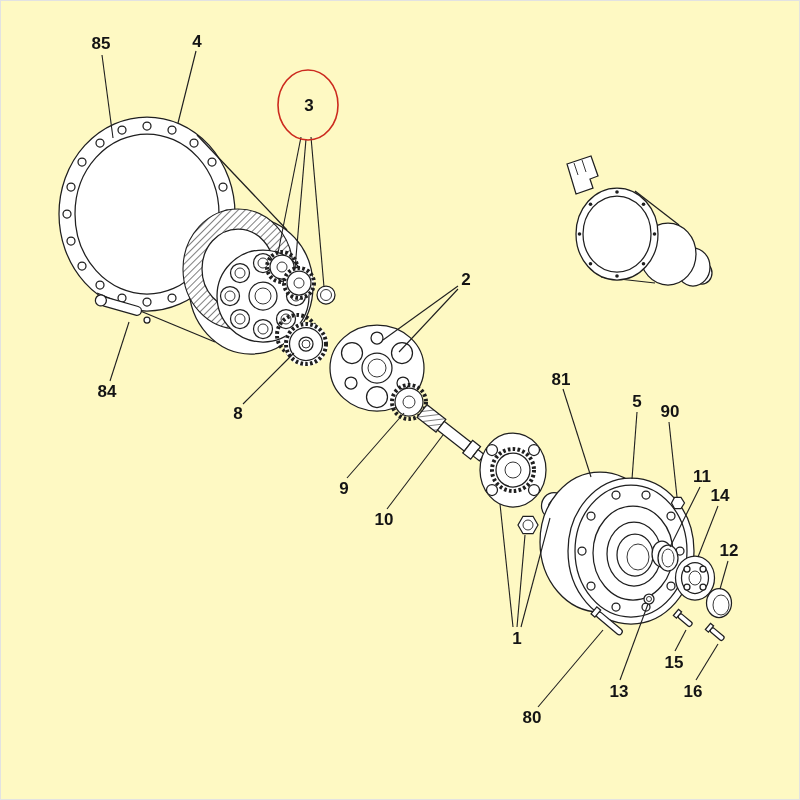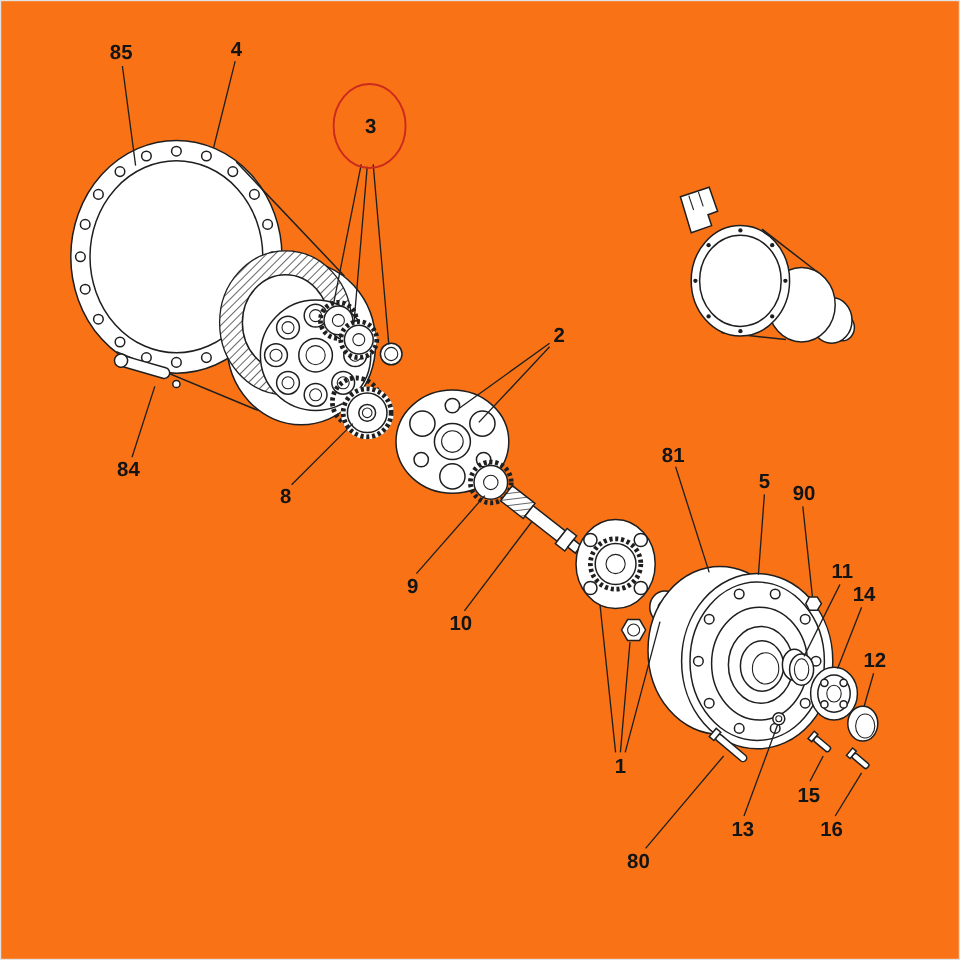--- a/index.html
+++ b/index.html
@@ -1,18 +1,18 @@
 <!DOCTYPE html>
 <html><head>
 <meta charset="utf-8">
 <style>
   html,body{margin:0;padding:0;background:#ffffff;}
   .canvas{
     position:relative;width:800px;height:800px;box-sizing:border-box;
-    border:1px solid #e2e2e2;background:#f97316;overflow:hidden;
+    border:1px solid #e2e2e2;background:#fef9c3;overflow:hidden;
     font-family:"Liberation Sans",sans-serif;
   }
   svg{display:block;}
   .fw{fill:#ffffff;stroke:#1f1f1f;stroke-width:1.25;}
   .fn{fill:none;stroke:#1f1f1f;stroke-width:1.25;}
   .thin{fill:none;stroke:#1f1f1f;stroke-width:0.9;}
   .teeth{fill:none;stroke:#1f1f1f;stroke-width:4;stroke-dasharray:2.6 2.3;}
   .lead{stroke:#1f1f1f;stroke-width:1.1;fill:none;}
   .lbl{font:bold 17px "Liberation Sans",sans-serif;fill:#141414;text-anchor:middle;}
 </style>

